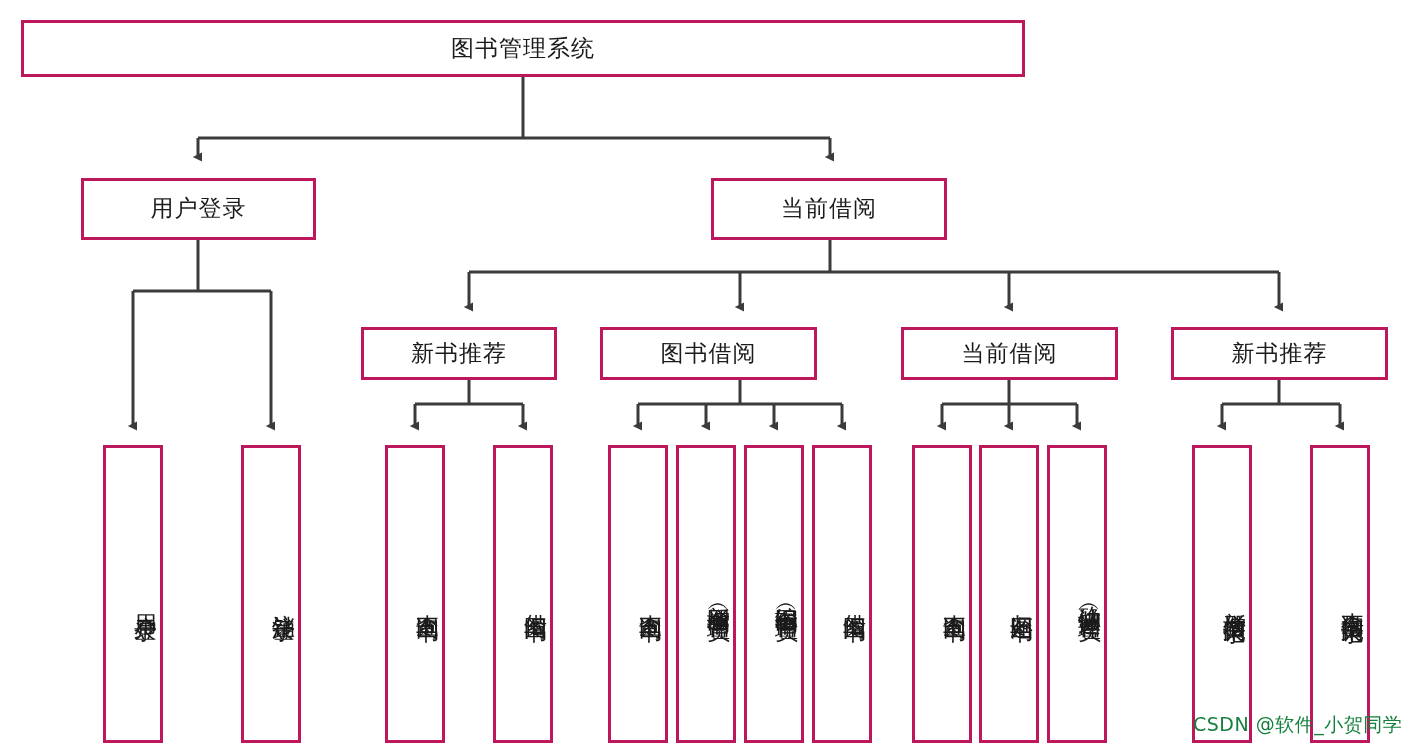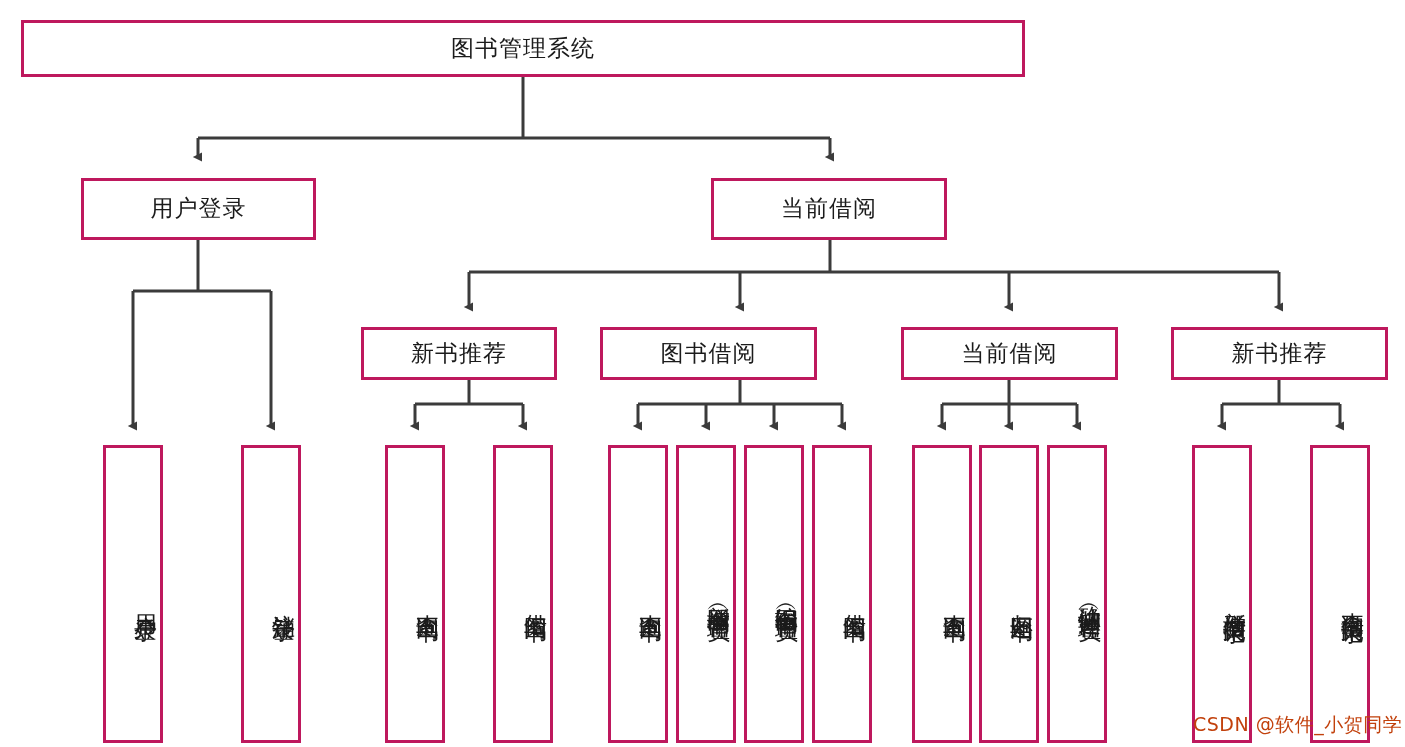--- a/index.html
+++ b/index.html
@@ -52,21 +52,21 @@
     padding-top: 12px;
   }
   .node-v.fill {
     padding-top: 6px;
   }
   .watermark {
     position: absolute;
     left: 1193px;
     top: 712px;
     font-size: 19px;
-    color: #c2410c;
+    color: #15803d;
     white-space: nowrap;
     letter-spacing: 0.5px;
     pointer-events: none;
   }
 </style>
 </head>
 <body>
 
 <div id="canvas">
 

